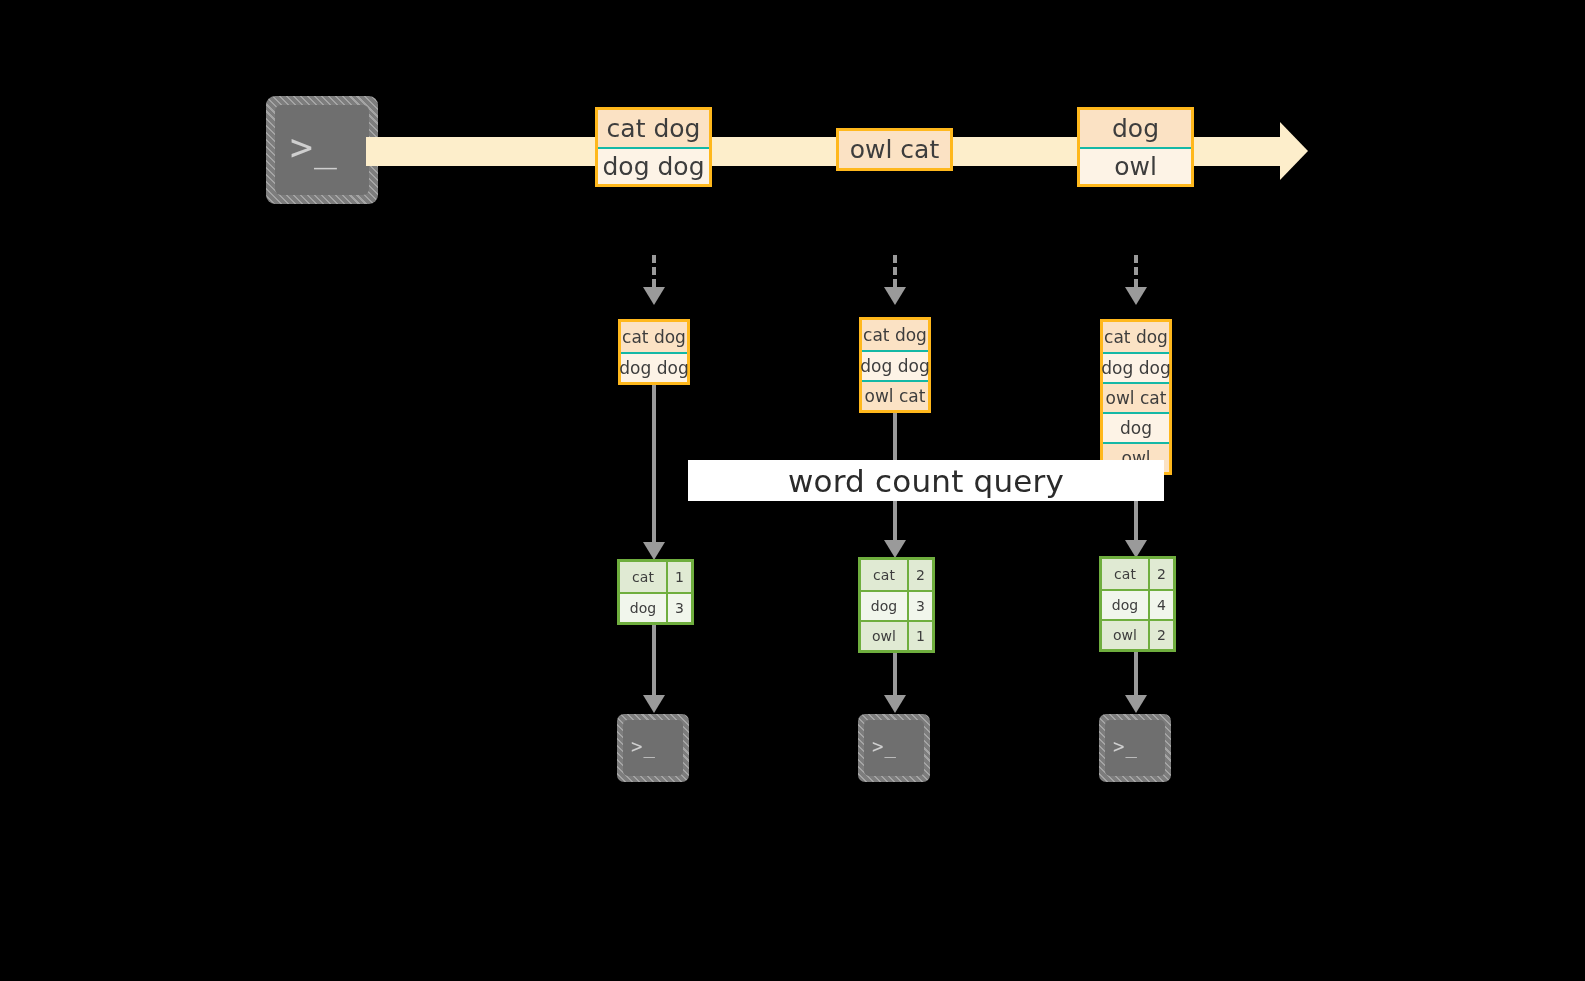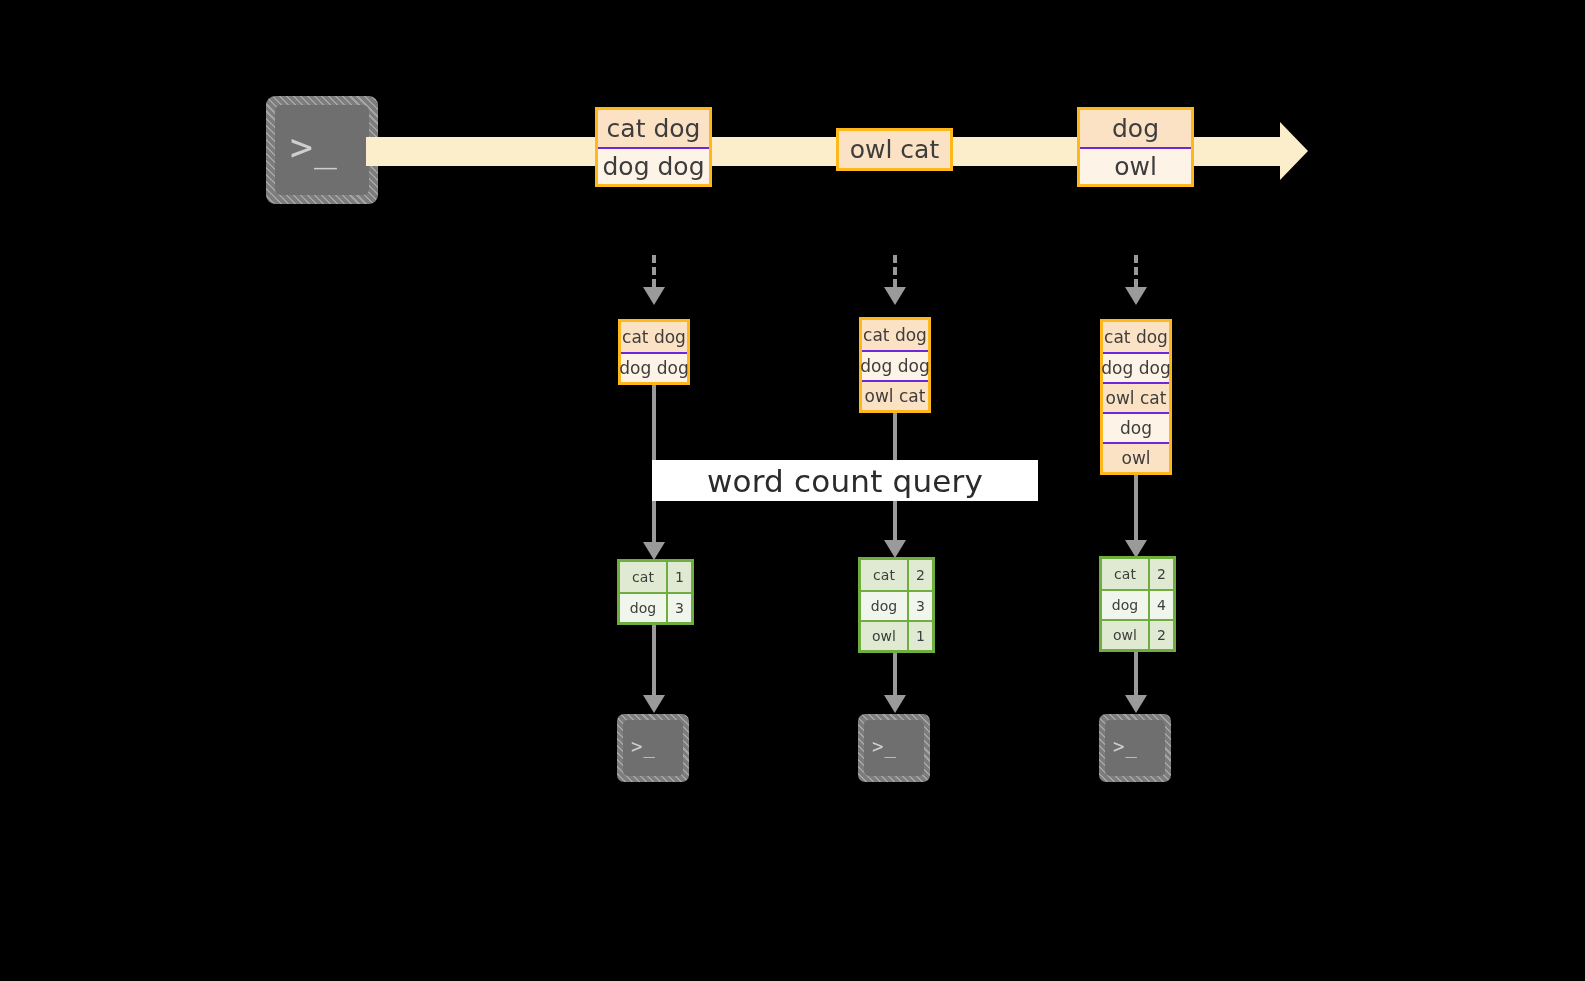--- a/index.html
+++ b/index.html
@@ -76,21 +76,21 @@
   }
   .rec-box .cell {
     display: flex;
     align-items: center;
     justify-content: center;
     color: #3d3d3d;
     white-space: nowrap;
   }
   .rec-box .cell.odd  { background: #fbe2c4; }
   .rec-box .cell.even { background: #fdf3e6; }
-  .rec-box .cell + .cell { border-top: 2px solid #6d28d9; }
+  .rec-box .cell + .cell { border-top: 2px solid #14b8a6; }
 
   .rec-box.lg { }
   .rec-box.lg .cell { height: 37px; font-size: 25px; }
   .rec-box.sm .cell { height: 30px; font-size: 17px; }
 
   
   .res-table {
     position: absolute;
     border: 3px solid #6fae3e;
     background: #eaf2e2;
@@ -271,17 +271,17 @@
     </div>
   </div>
 
   <div class="vline" style="left:1134px; top:651px; height:44px;"></div>
   <div class="vhead" style="left:1125px; top:695px;"></div>
 
   <div class="terminal small" style="left:1099px; top:714px;">
     <div class="prompt">&gt;_</div>
   </div>
 
-  <div class="query-band" style="left:652px; top:460px; width:386px; height:41px;">
+  <div class="query-band" style="left:688px; top:460px; width:476px; height:41px;">
     <span>word count query</span>
   </div>
 
 </div>
 
 </body></html>

